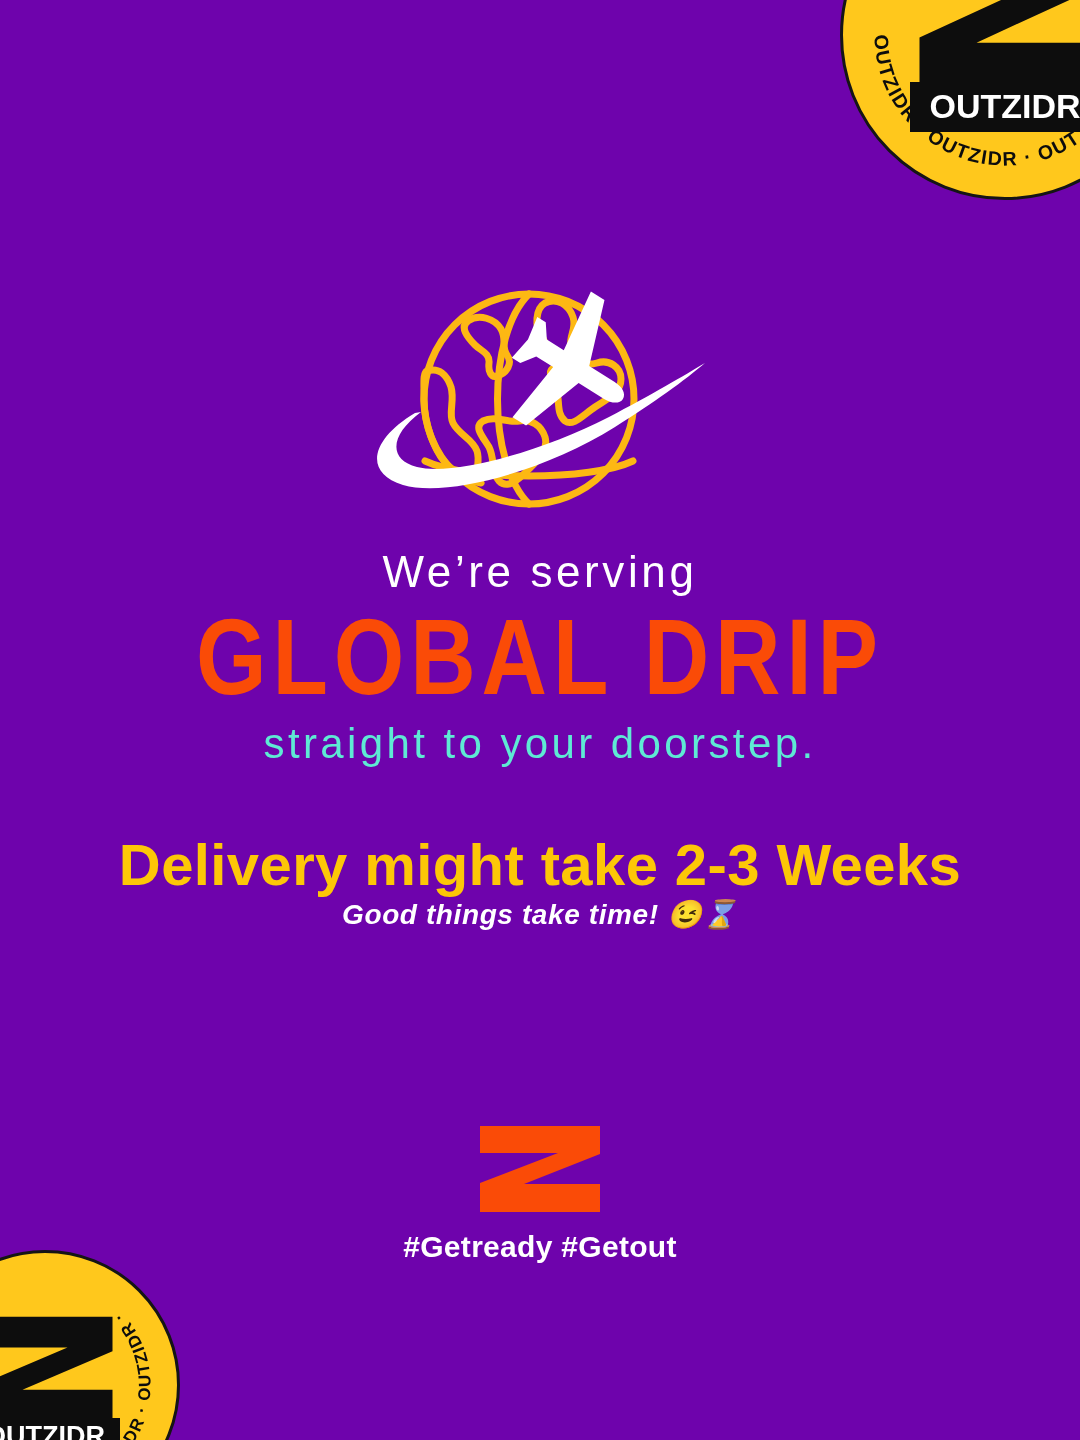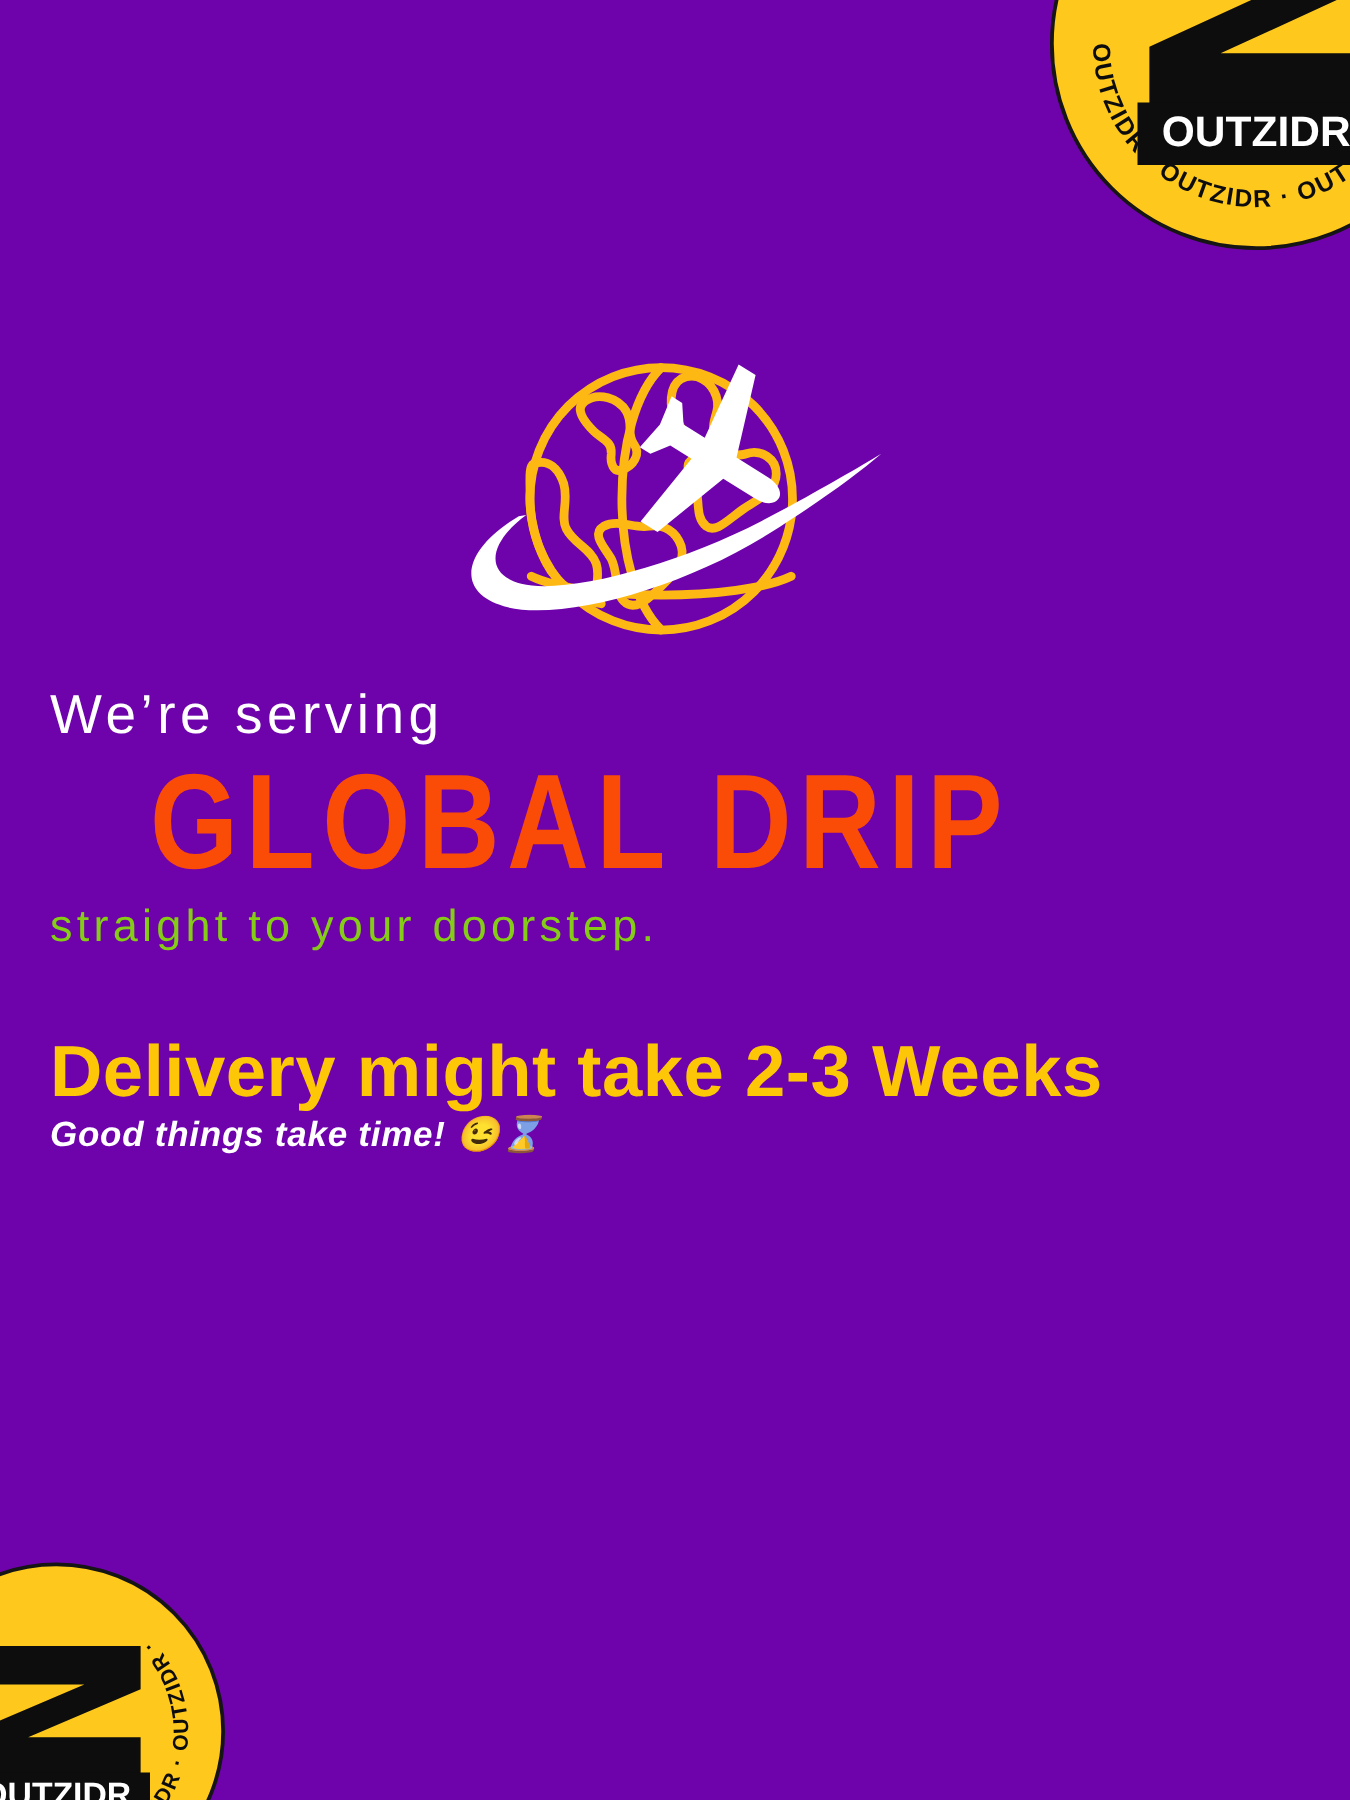--- a/index.html
+++ b/index.html
@@ -91,20 +91,21 @@
     width:370px;
     height:250px;
   }
   .globe-wrap svg{ width:100%; height:100%; display:block; overflow:visible; }
 
   
   .copy{
     position:absolute;
     left:0; right:0;
     top:548px;
+    text-align:center;
     padding:0 40px;
   }
 
   .line-serving{
     color:#FFFFFF;
     font-size:44px;
     font-weight:400;
     letter-spacing:3.6px;
     line-height:1.1;
   }
@@ -115,22 +116,22 @@
     font-size:108px;
     line-height:1.02;
     letter-spacing:7px;
     margin-top:6px;
     transform:scaleX(0.84);
     transform-origin:center;
     white-space:nowrap;
   }
 
   .line-doorstep{
-    color:#84cc16;
-    font-size:36px;
+    color:#5eead4;
+    font-size:42px;
     font-weight:400;
     letter-spacing:3.4px;
     line-height:1.1;
     margin-top:8px;
   }
 
   .line-delivery{
     color:#FDC707;
     font-weight:700;
     font-size:58px;
@@ -262,20 +263,26 @@
   </div>
 
   <div class="copy">
     <div class="line-serving">We’re serving</div>
     <div class="line-global">GLOBAL DRIP</div>
     <div class="line-doorstep">straight to your doorstep.</div>
     <div class="line-delivery">Delivery might take 2-3 Weeks</div>
     <div class="line-good">Good things take time! 😉⌛</div>
   </div>
 
+  <div class="footer">
+    <svg class="zmark-lg" viewBox="0 0 120 86" preserveAspectRatio="none">
+      <path d="M0 0 H120 V28 L44 58 H120 V86 H0 V57 L78 27 H0 Z" fill="#FA4B07"></path>
+    </svg>
+    <div class="hashtags">#Getready #Getout</div>
+  </div>
 
   <div class="seal seal-bl">
     <div class="ring">
       <svg viewBox="0 0 270 270" aria-hidden="true">
         <defs>
           <path id="ringPathBL" d="M 135,135 m -108,0 a 108,108 0 1,0 216,0 a 108,108 0 1,0 -216,0"></path>
         </defs>
         <text>
           <textPath href="#ringPathBL" startOffset="0">OUTZIDR · OUTZIDR · OUTZIDR · OUTZIDR · </textPath>
         </text>

